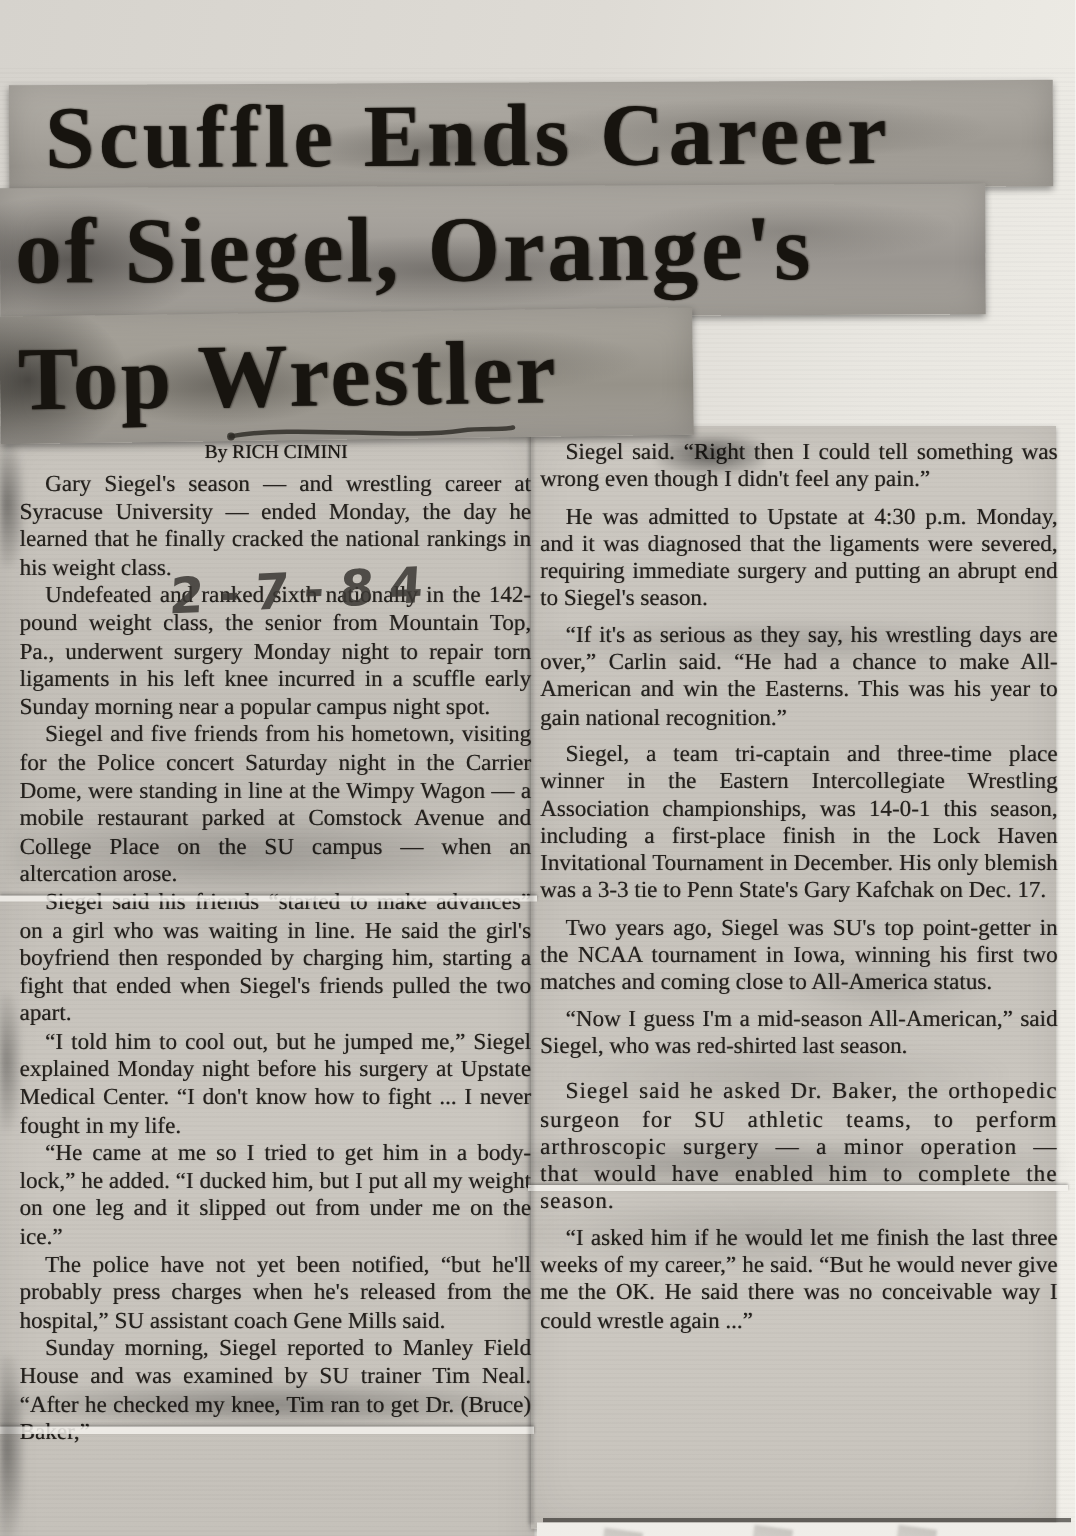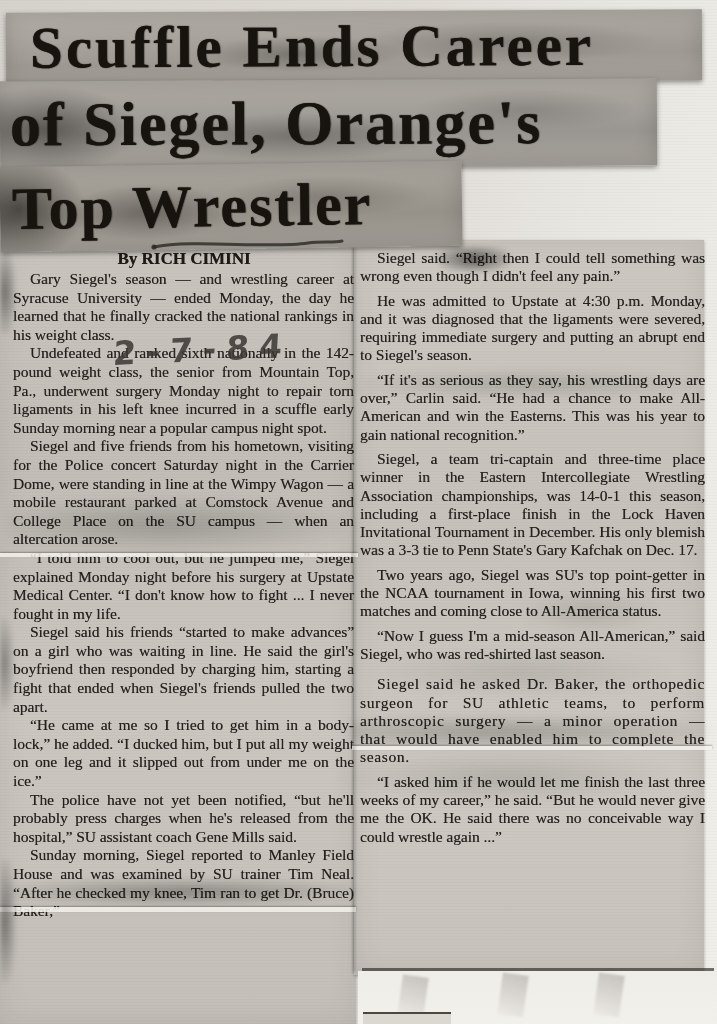--- a/index.html
+++ b/index.html
@@ -1,21 +1,21 @@
 <!DOCTYPE html>
 <html><head>
 <meta charset="utf-8">
 <style>
   html,body{margin:0;padding:0;}
   body{
     width:717px;height:1024px;position:relative;overflow:hidden;
     background:linear-gradient(100deg,#d6d3cd 0%,#dedbd5 45%,#e9e7e1 70%,#f1efe9 100%);
     font-family:"Liberation Serif","DejaVu Serif",serif;
   }
-  .page{position:absolute;inset:0;}
+  .page{position:absolute;inset:0;margin-top:44px;}
   .page::after{content:"";position:absolute;inset:0;pointer-events:none;
     background:repeating-linear-gradient(0deg,rgba(0,0,0,.018) 0 1px,transparent 1px 3px);}
   
   .clip{position:absolute;box-shadow:0 1px 3px rgba(0,0,0,.3), inset 0 0 30px rgba(0,0,0,.08);}
   .clip-left{left:0;top:240px;width:356px;height:784px;
     background:linear-gradient(180deg,#c9c5be 0%,#c2beb7 30%,#cbc7c0 60%,#c4c0b9 100%);}
   .clip-right{left:354px;top:240px;width:350px;height:735px;
     background:linear-gradient(180deg,#ccc8c1 0%,#c6c2bb 40%,#cdc9c2 75%,#c7c3bc 100%);}
   .clip-left-margin{position:absolute;left:0;top:240px;width:13px;height:784px;
     background:#d7d4ce;box-shadow:inset -1px 0 1px rgba(0,0,0,.25);}
@@ -40,21 +40,21 @@
   .strip3{left:0;top:164px;width:462px;height:85px;transform:rotate(-.8deg);
     background:
       radial-gradient(ellipse 90px 70px at 4% 50%, rgba(10,9,8,.55), transparent 75%),
       radial-gradient(ellipse 120px 40px at 32% 55%, rgba(20,18,16,.32), transparent 70%),
       radial-gradient(ellipse 150px 30px at 70% 40%, rgba(30,28,25,.20), transparent 70%),
       linear-gradient(180deg,#aba79f,#969289 60%,#a39f98);}
   .strip3 span{font-size:60px;letter-spacing:2px;padding-left:12px;}
   .flourish{position:absolute;left:150px;top:236px;z-index:8;}
   
   .byline{position:absolute;left:14px;top:249px;width:340px;z-index:5;
-    text-align:center;font-weight:bold;font-size:17px;color:#1d1a16;
+    text-align:center;font-weight:normal;font-size:13px;color:#1d1a16;
     text-shadow:.3px .3px .6px rgba(25,22,18,.7);}
   .handwriting{position:absolute;left:113px;top:330px;z-index:8;
     font-family:"DejaVu Sans",sans-serif;font-weight:bold;font-size:33px;color:#3b3834;
     letter-spacing:10px;transform:rotate(-2.5deg) skewX(-6deg);opacity:.85;}
   
   .col{position:absolute;z-index:5;text-align:justify;color:#24211d;
     text-shadow:.3px .3px .5px rgba(32,28,24,.55);}
   .col p{margin:0;text-indent:17px;}
   .lcol{left:13px;top:270px;width:341px;font-size:15.4px;line-height:18.6px;}
   .rcol{left:360px;top:249px;width:345px;font-size:15.4px;line-height:18.3px;}
@@ -98,22 +98,22 @@
 
   <div class="byline">By RICH CIMINI</div>
 
   <div class="handwriting">2-7-84</div>
 
   <div class="col lcol">
 
   <p>Gary Siegel's season — and wrestling career at Syracuse University — ended Monday, the day he learned that he finally cracked the national rankings in his weight class.</p>
       <p>Undefeated and ranked sixth nationally in the 142-pound weight class, the senior from Mountain Top, Pa., underwent surgery Monday night to repair torn ligaments in his left knee incurred in a scuffle early Sunday morning near a popular campus night spot.</p>
       <p>Siegel and five friends from his hometown, visiting for the Police concert Saturday night in the Carrier Dome, were standing in line at the Wimpy Wagon — a mobile restaurant parked at Comstock Avenue and College Place on the SU campus — when an altercation arose.</p>
+      <p>Siegel said his friends “started to make advances” on a girl who was waiting in line. He said the girl's boyfriend then responded by charging him, starting a fight that ended when Siegel's friends pulled the two apart.</p>
       <p>“I told him to cool out, but he jumped me,” Siegel explained Monday night before his surgery at Upstate Medical Center. “I don't know how to fight ... I never fought in my life.</p>
-      <p>Siegel said his friends “started to make advances” on a girl who was waiting in line. He said the girl's boyfriend then responded by charging him, starting a fight that ended when Siegel's friends pulled the two apart.</p>
       <p>“He came at me so I tried to get him in a body-lock,” he added. “I ducked him, but I put all my weight on one leg and it slipped out from under me on the ice.”</p>
       <p>The police have not yet been notified, “but he'll probably press charges when he's released from the hospital,” SU assistant coach Gene Mills said.</p>
       <p>Sunday morning, Siegel reported to Manley Field House and was examined by SU trainer Tim Neal. “After he checked my knee, Tim ran to get Dr. (Bruce) Baker,”</p>
     </div>
   <div class="col rcol">
 
   <p>Siegel said. “Right then I could tell something was wrong even though I didn't feel any pain.”</p>
       <p>He was admitted to Upstate at 4:30 p.m. Monday, and it was diagnosed that the ligaments were severed, requiring immediate surgery and putting an abrupt end to Siegel's season.</p>
       <p>“If it's as serious as they say, his wrestling days are over,” Carlin said. “He had a chance to make All-American and win the Easterns. This was his year to gain national recognition.”</p>
       <p>Siegel, a team tri-captain and three-time place winner in the Eastern Intercollegiate Wrestling Association championships, was 14-0-1 this season, including a first-place finish in the Lock Haven Invitational Tournament in December. His only blemish was a 3-3 tie to Penn State's Gary Kafchak on Dec. 17.</p>

